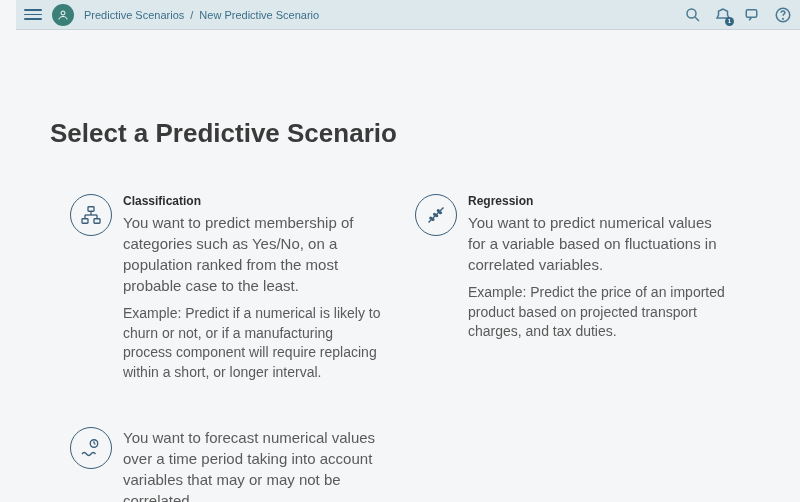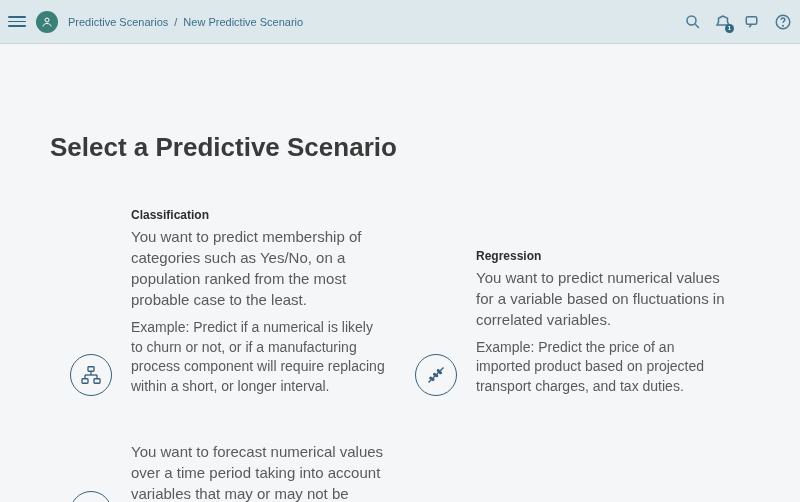--- a/index.html
+++ b/index.html
@@ -4,26 +4,27 @@
   <style>
     * { margin: 0; padding: 0; box-sizing: border-box; }
     body {
       font-family: -apple-system, BlinkMacSystemFont, "Segoe UI", Arial, sans-serif;
       background: #f5f6f7;
       width: 800px;
       height: 502px;
       overflow: hidden;
     }
     .topbar {
-      height: 44px;
+      height: 30px;
       background: #dde8ed;
       border-bottom: 1px solid #c8d4da;
       display: flex;
       align-items: center;
       padding: 0 8px;
+      margin-left: 16px;
     }
     .topbar-left {
       display: flex;
       align-items: center;
       gap: 10px;
     }
     .hamburger {
       width: 18px;
       height: 18px;
       display: flex;
@@ -101,23 +102,22 @@
     }
     .scenarios {
       display: grid;
       grid-template-columns: 1fr 1fr;
       column-gap: 30px;
       row-gap: 45px;
       padding: 0 20px;
     }
     .scenario {
       display: flex;
-      gap: 19px;
-      cursor: pointer;
-      align-items: flex-end;
+      gap: 11px;
+      cursor: pointer;
     }
     .scenario-icon {
       width: 42px;
       height: 42px;
       border-radius: 50%;
       border: 1.5px solid #3b5f7a;
       flex-shrink: 0;
       display: flex;
       align-items: center;
       justify-content: center;

